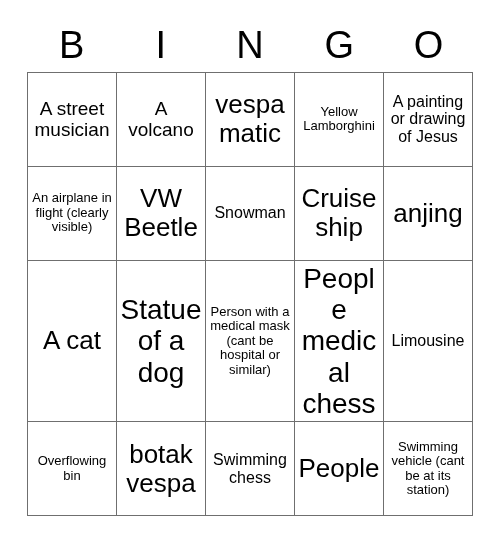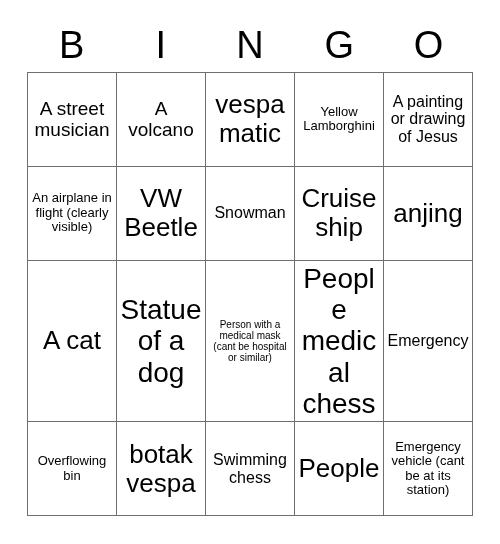--- a/index.html
+++ b/index.html
@@ -64,21 +64,21 @@
     display: block;
     line-height: 1.12;
     font-family: "Liberation Sans", sans-serif;
   }
   
   .fs-xxl { font-size: 26px; }
   .fs-xl  { font-size: 28px; }
   .fs-l   { font-size: 19px; }
   .fs-m   { font-size: 16px; }
   .fs-s   { font-size: 13px; }
-  .fs-xs  { font-size: 10px; }
+  .fs-xs  { font-size: 13px; }
 </style>
 </head>
 <body>
 
 <div id="card">
 
   <div id="header-row">
     <div class="header-cell">B</div>
     <div class="header-cell">I</div>
     <div class="header-cell">N</div>
@@ -129,36 +129,36 @@
         <td>
             <span class="cell-text fs-xl">Statue of a dog</span>
           </td>
         <td>
             <span class="cell-text fs-xs">Person with a medical mask (cant be hospital or similar)</span>
           </td>
         <td>
             <span class="cell-text fs-xl">People medical chess</span>
           </td>
         <td>
-            <span class="cell-text fs-m">Emergency</span>
+            <span class="cell-text fs-m">Limousine</span>
           </td>
       </tr>
       <tr>
         <td>
             <span class="cell-text fs-s">Overflowing bin</span>
           </td>
         <td>
             <span class="cell-text fs-xxl">botak vespa</span>
           </td>
         <td>
             <span class="cell-text fs-m">Swimming chess</span>
           </td>
         <td>
             <span class="cell-text fs-xxl">People</span>
           </td>
         <td>
-            <span class="cell-text fs-s">Emergency vehicle (cant be at its station)</span>
+            <span class="cell-text fs-s">Swimming vehicle (cant be at its station)</span>
           </td>
       </tr>
     </tbody>
   </table>
 
 </div>
 
 </body></html>

